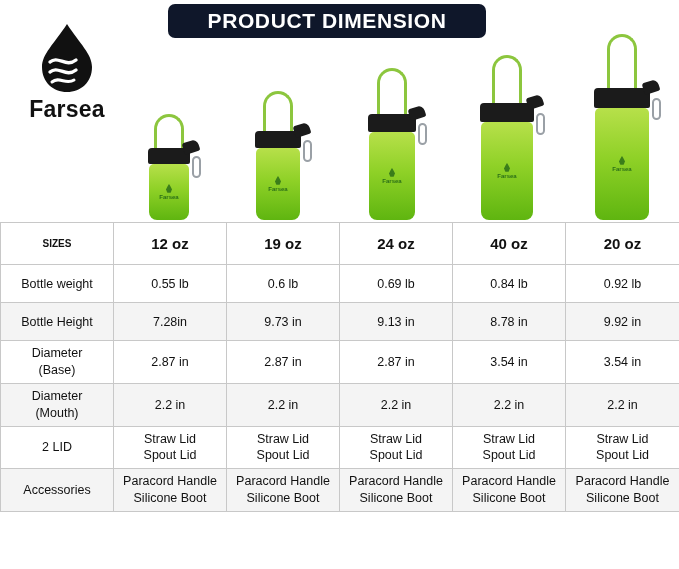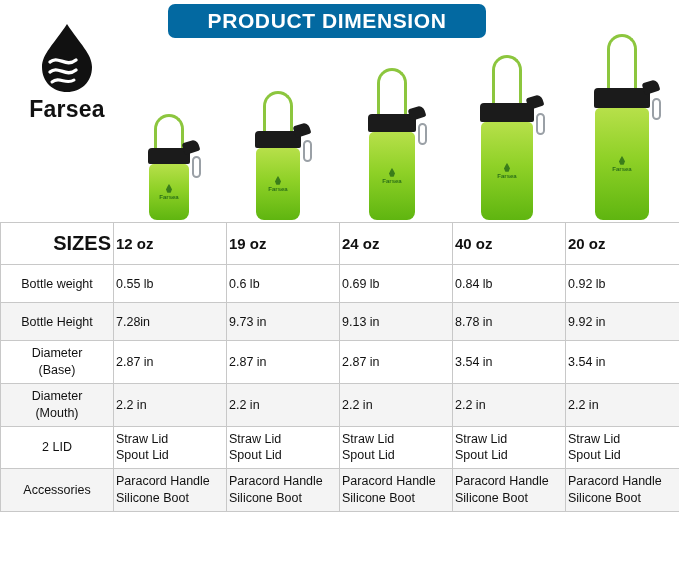--- a/index.html
+++ b/index.html
@@ -14,21 +14,21 @@
     width: 679px; height: 569px;
     overflow: hidden;
     background: #ffffff;
   }
 
   
   .header-banner {
     position: absolute;
     left: 168px; top: 4px;
     width: 318px; height: 34px;
-    background: #0369a1;
+    background: #0f172a;
     border-radius: 7px;
     display: flex;
     align-items: center;
     justify-content: center;
   }
   .header-banner .title {
     color: #ffffff;
     font-size: 21px;
     font-weight: bold;
     letter-spacing: 0.6px;
@@ -131,33 +131,34 @@
   
   .spec-table {
     position: absolute;
     left: 0; top: 222px;
     width: 679px;
     border-collapse: collapse;
     table-layout: fixed;
   }
   .spec-table td, .spec-table th {
     border: 1px solid #c8c8c8;
+    text-align: center;
     vertical-align: middle;
     font-size: 12.5px;
     color: #111111;
     padding: 4px 2px;
     font-weight: normal;
   }
   .spec-table tr.head td {
     font-size: 15px;
     font-weight: bold;
     height: 42px;
     background: #ffffff;
   }
-  .spec-table tr.head td.label-col { font-size: 20px; text-align: right; }
+  .spec-table tr.head td.label-col { font-size: 10px; }
   .spec-table td.label-col {
     font-size: 12.5px;
     text-align: center;
     background: inherit;
   }
   .spec-table tr.shaded td { background: #f4f4f4; }
   .spec-table tr.plain td { background: #ffffff; }
   .spec-table tr.r-vol td, .spec-table tr.r-weight td,
   .spec-table tr.r-height td { height: 38px; }
   .spec-table tr.r-diam-base td, .spec-table tr.r-diam-mouth td { height: 42px; }

